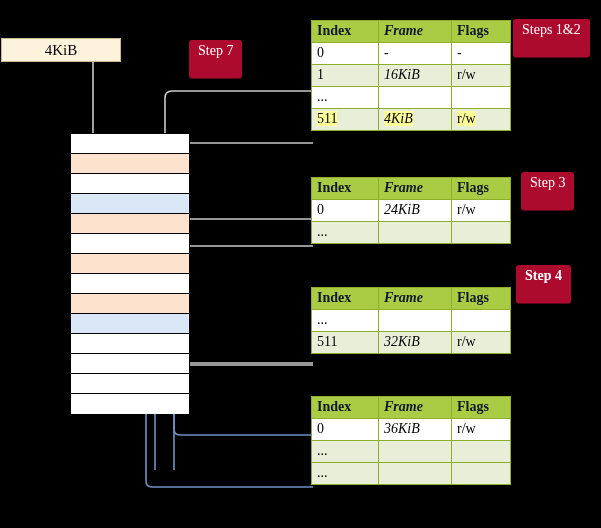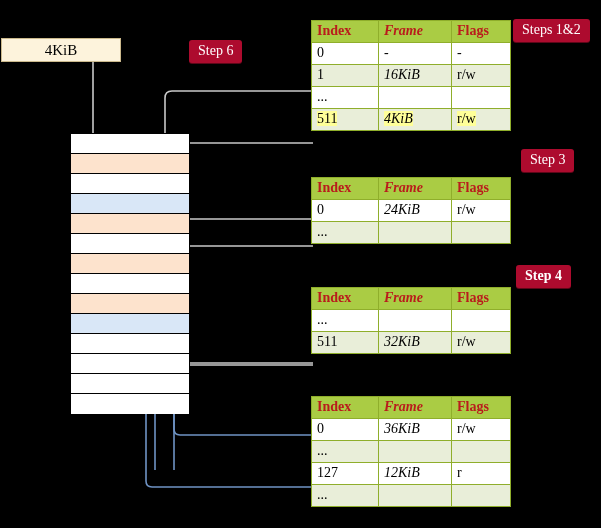--- a/index.html
+++ b/index.html
@@ -26,38 +26,38 @@
           border:1px solid #000;box-sizing:border-box;background:#fff;}
   .memrow{box-sizing:border-box;border-bottom:1px solid #000;height:20px;width:100%;}
   .memrow:last-child{border-bottom:none;}
   .m-white{background:#ffffff;}
   .m-orange{background:#fde3cd;}
   .m-blue{background:#d9e7f7;}
 
   
   .badge{
     position:absolute;background:#ad0b2e;color:#fff;
-    font-size:14px;line-height:1;padding:4px 9px 5px 9px;
+    font-size:14px;line-height:1;padding:4px 9px 20px 9px;
     border-radius:3px;white-space:nowrap;
     box-shadow:0 1px 0 #5d0618;
   }
 
   
   .ptable{position:absolute;border-collapse:collapse;
           background:#fff;font-size:14px;}
   .ptable td,.ptable th{
     border:1px solid #8fae2b;
     padding:2px 5px 3px 5px;
     text-align:left;
     height:16px;
     vertical-align:middle;
     white-space:nowrap;
   }
   .ptable th{
-    background:#aacc44;color:#b91c1c;font-weight:bold;
+    background:#aacc44;color:#0f172a;font-weight:bold;
     border-color:#8fae2b;
   }
   .ptable tr.alt td{background:#e9eed9;}
   .ptable tr td{background:#ffffff;}
   .ptable tr.alt td{background:#e9eed9;}
   .hl{background:#ffff99;}
   .c-index{width:56px;}
   .c-frame{width:62px;font-style:italic;}
   .c-flags{width:48px;}
 </style>
@@ -122,26 +122,26 @@
       <div class="memrow m-white"></div>
       <div class="memrow m-orange"></div>
       <div class="memrow m-blue"></div>
       <div class="memrow m-white"></div>
       <div class="memrow m-white"></div>
       <div class="memrow m-white"></div>
       <div class="memrow m-white"></div>
     </div>
 
   <div class="badge" style="left:189px;top:40px;">
-    <span>Step 6</span>
+    <span>Step 7</span>
   </div>
   <div class="badge" style="left:513px;top:19px;">
     <span>Steps 1&amp;2</span>
   </div>
-  <div class="badge" style="left:521px;top:149px;">
+  <div class="badge" style="left:521px;top:172px;">
     <span>Step 3</span>
   </div>
   <div class="badge" style="left:516px;top:265px;font-weight:bold;">
     <span>Step 4</span>
   </div>
 
   <table class="ptable" id="t0" style="left:311px;top:20px;">
       <thead>
         <tr>
           <th class="c-index">Index</th>
@@ -226,25 +226,20 @@
         <tr>
           <td class="c-index">0</td>
           <td class="c-frame">36KiB</td>
           <td class="c-flags">r/w</td>
         </tr>
         <tr class="alt">
           <td class="c-index">...</td>
           <td class="c-frame">&nbsp;</td>
           <td class="c-flags">&nbsp;</td>
         </tr>
-        <tr>
-          <td class="c-index">127</td>
-          <td class="c-frame">12KiB</td>
-          <td class="c-flags">r</td>
-        </tr>
         <tr class="alt">
           <td class="c-index">...</td>
           <td class="c-frame">&nbsp;</td>
           <td class="c-flags">&nbsp;</td>
         </tr>
       </tbody>
     </table>
 
 </div>
 

